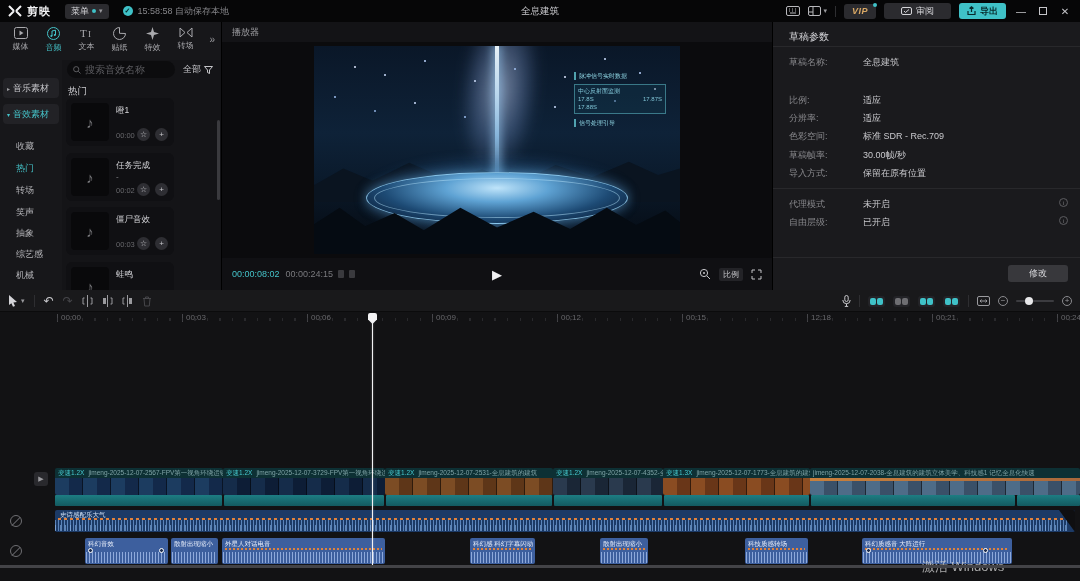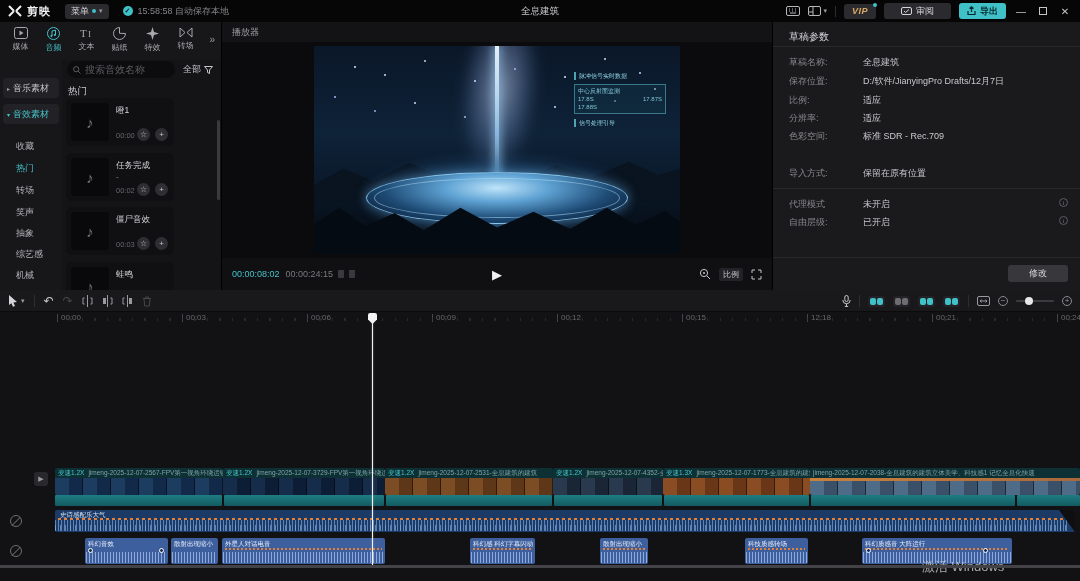--- a/index.html
+++ b/index.html
@@ -403,35 +403,35 @@
     </div>
 
     <div class="right-panel">
       <span class="rp-title">草稿参数</span>
       <div class="rp-divider" style="top:24px"></div>
 
       <div class="rp-row" style="top:34px">
           <span class="rp-label">草稿名称:</span>
           <span class="rp-value">全息建筑</span>
         </div>
-      <div class="rp-row" style="top:53px">
-          <span class="rp-label">保存位置:</span>
-          <span class="rp-value">D:/软件/JianyingPro Drafts/12月7日</span>
-        </div>
       <div class="rp-row" style="top:72px">
           <span class="rp-label">比例:</span>
           <span class="rp-value">适应</span>
         </div>
       <div class="rp-row" style="top:90px">
           <span class="rp-label">分辨率:</span>
           <span class="rp-value">适应</span>
         </div>
       <div class="rp-row" style="top:108px">
           <span class="rp-label">色彩空间:</span>
           <span class="rp-value">标准 SDR - Rec.709</span>
+        </div>
+      <div class="rp-row" style="top:127px">
+          <span class="rp-label">草稿帧率:</span>
+          <span class="rp-value">30.00帧/秒</span>
         </div>
       <div class="rp-row" style="top:145px">
           <span class="rp-label">导入方式:</span>
           <span class="rp-value">保留在原有位置</span>
         </div>
 
       <div class="rp-divider" style="top:166px"></div>
 
       <div class="rp-row" style="top:194px">
         <span class="rp-label">自由层级:</span>

